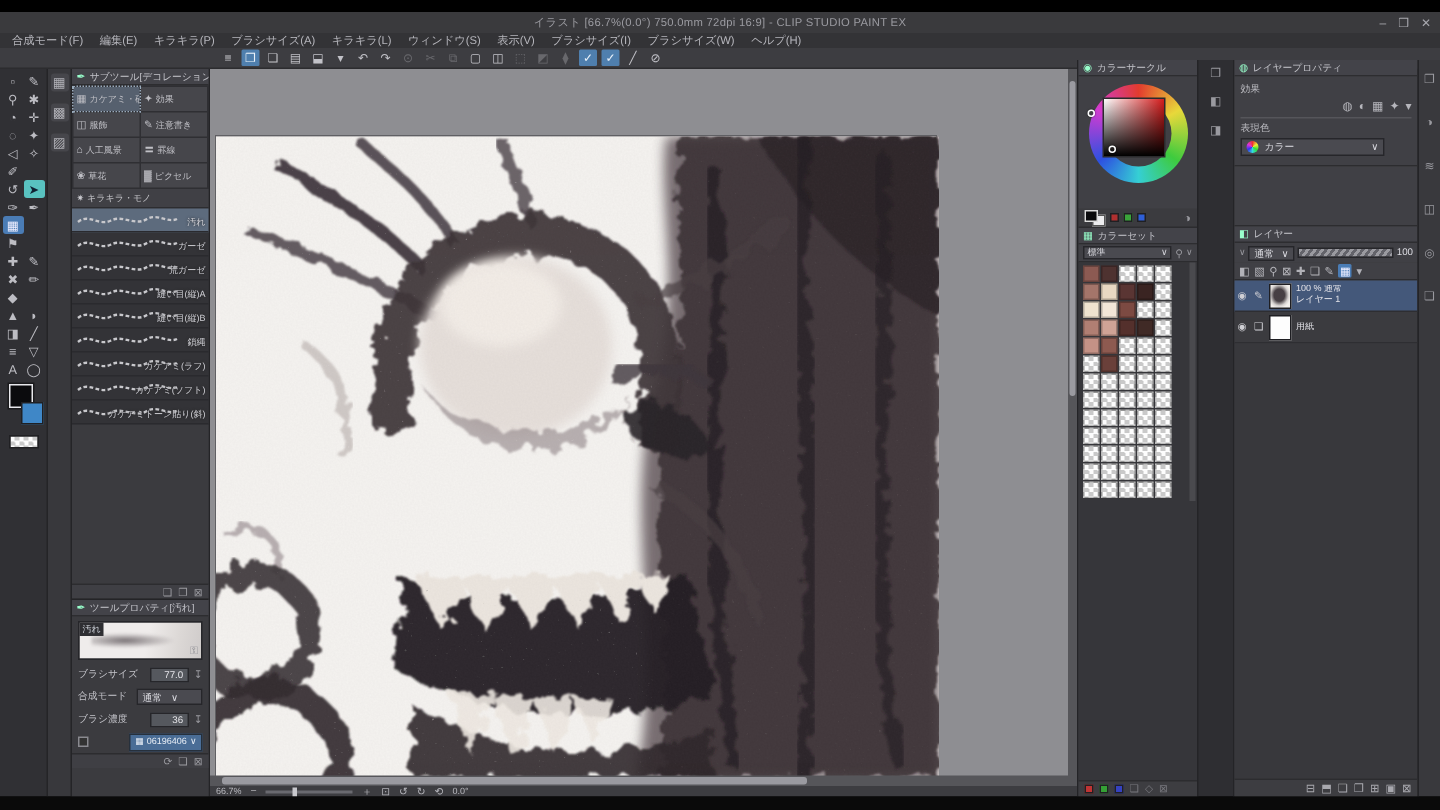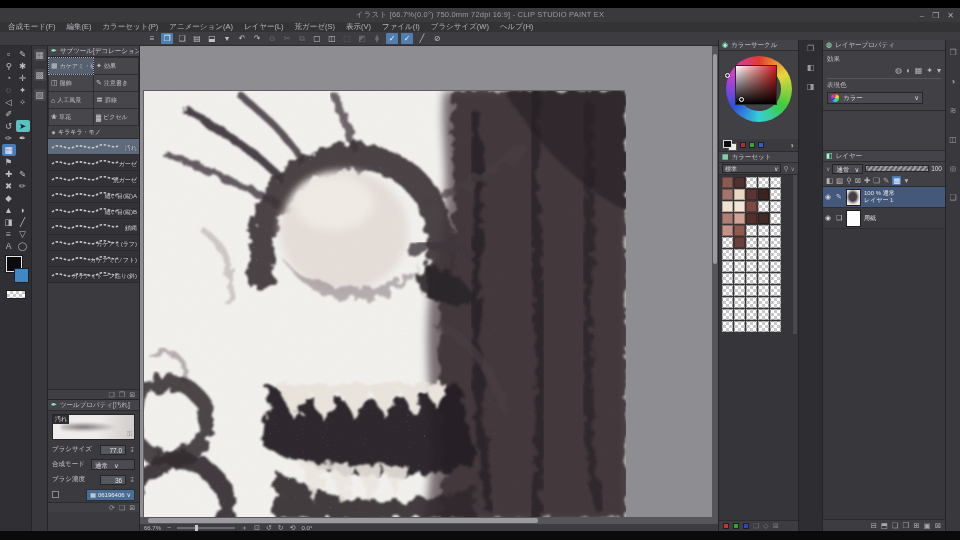--- a/index.html
+++ b/index.html
@@ -140,26 +140,26 @@
       <span>–</span>
       <span>❒</span>
       <span>✕</span>
     </div>
   </div>
 
   <div class="abs" id="menubar">
 
   <span>合成モード(F)</span>
       <span>編集(E)</span>
-      <span>カラーセット(P)</span>
-      <span>アニメーション(A)</span>
-      <span>レイヤー(L)</span>
-      <span>荒ガーゼ(S)</span>
+      <span>キラキラ(P)</span>
+      <span>ブラシサイズ(A)</span>
+      <span>キラキラ(L)</span>
+      <span>ウィンドウ(S)</span>
       <span>表示(V)</span>
-      <span>ファイル(I)</span>
+      <span>ブラシサイズ(I)</span>
       <span>ブラシサイズ(W)</span>
       <span>ヘルプ(H)</span>
     </div>
 
   <div class="abs" id="commandbar">
 
   <span class="cmd">≡</span>
       <span class="cmd on">❐</span>
       <span class="cmd">❏</span>
       <span class="cmd">▤</span>

